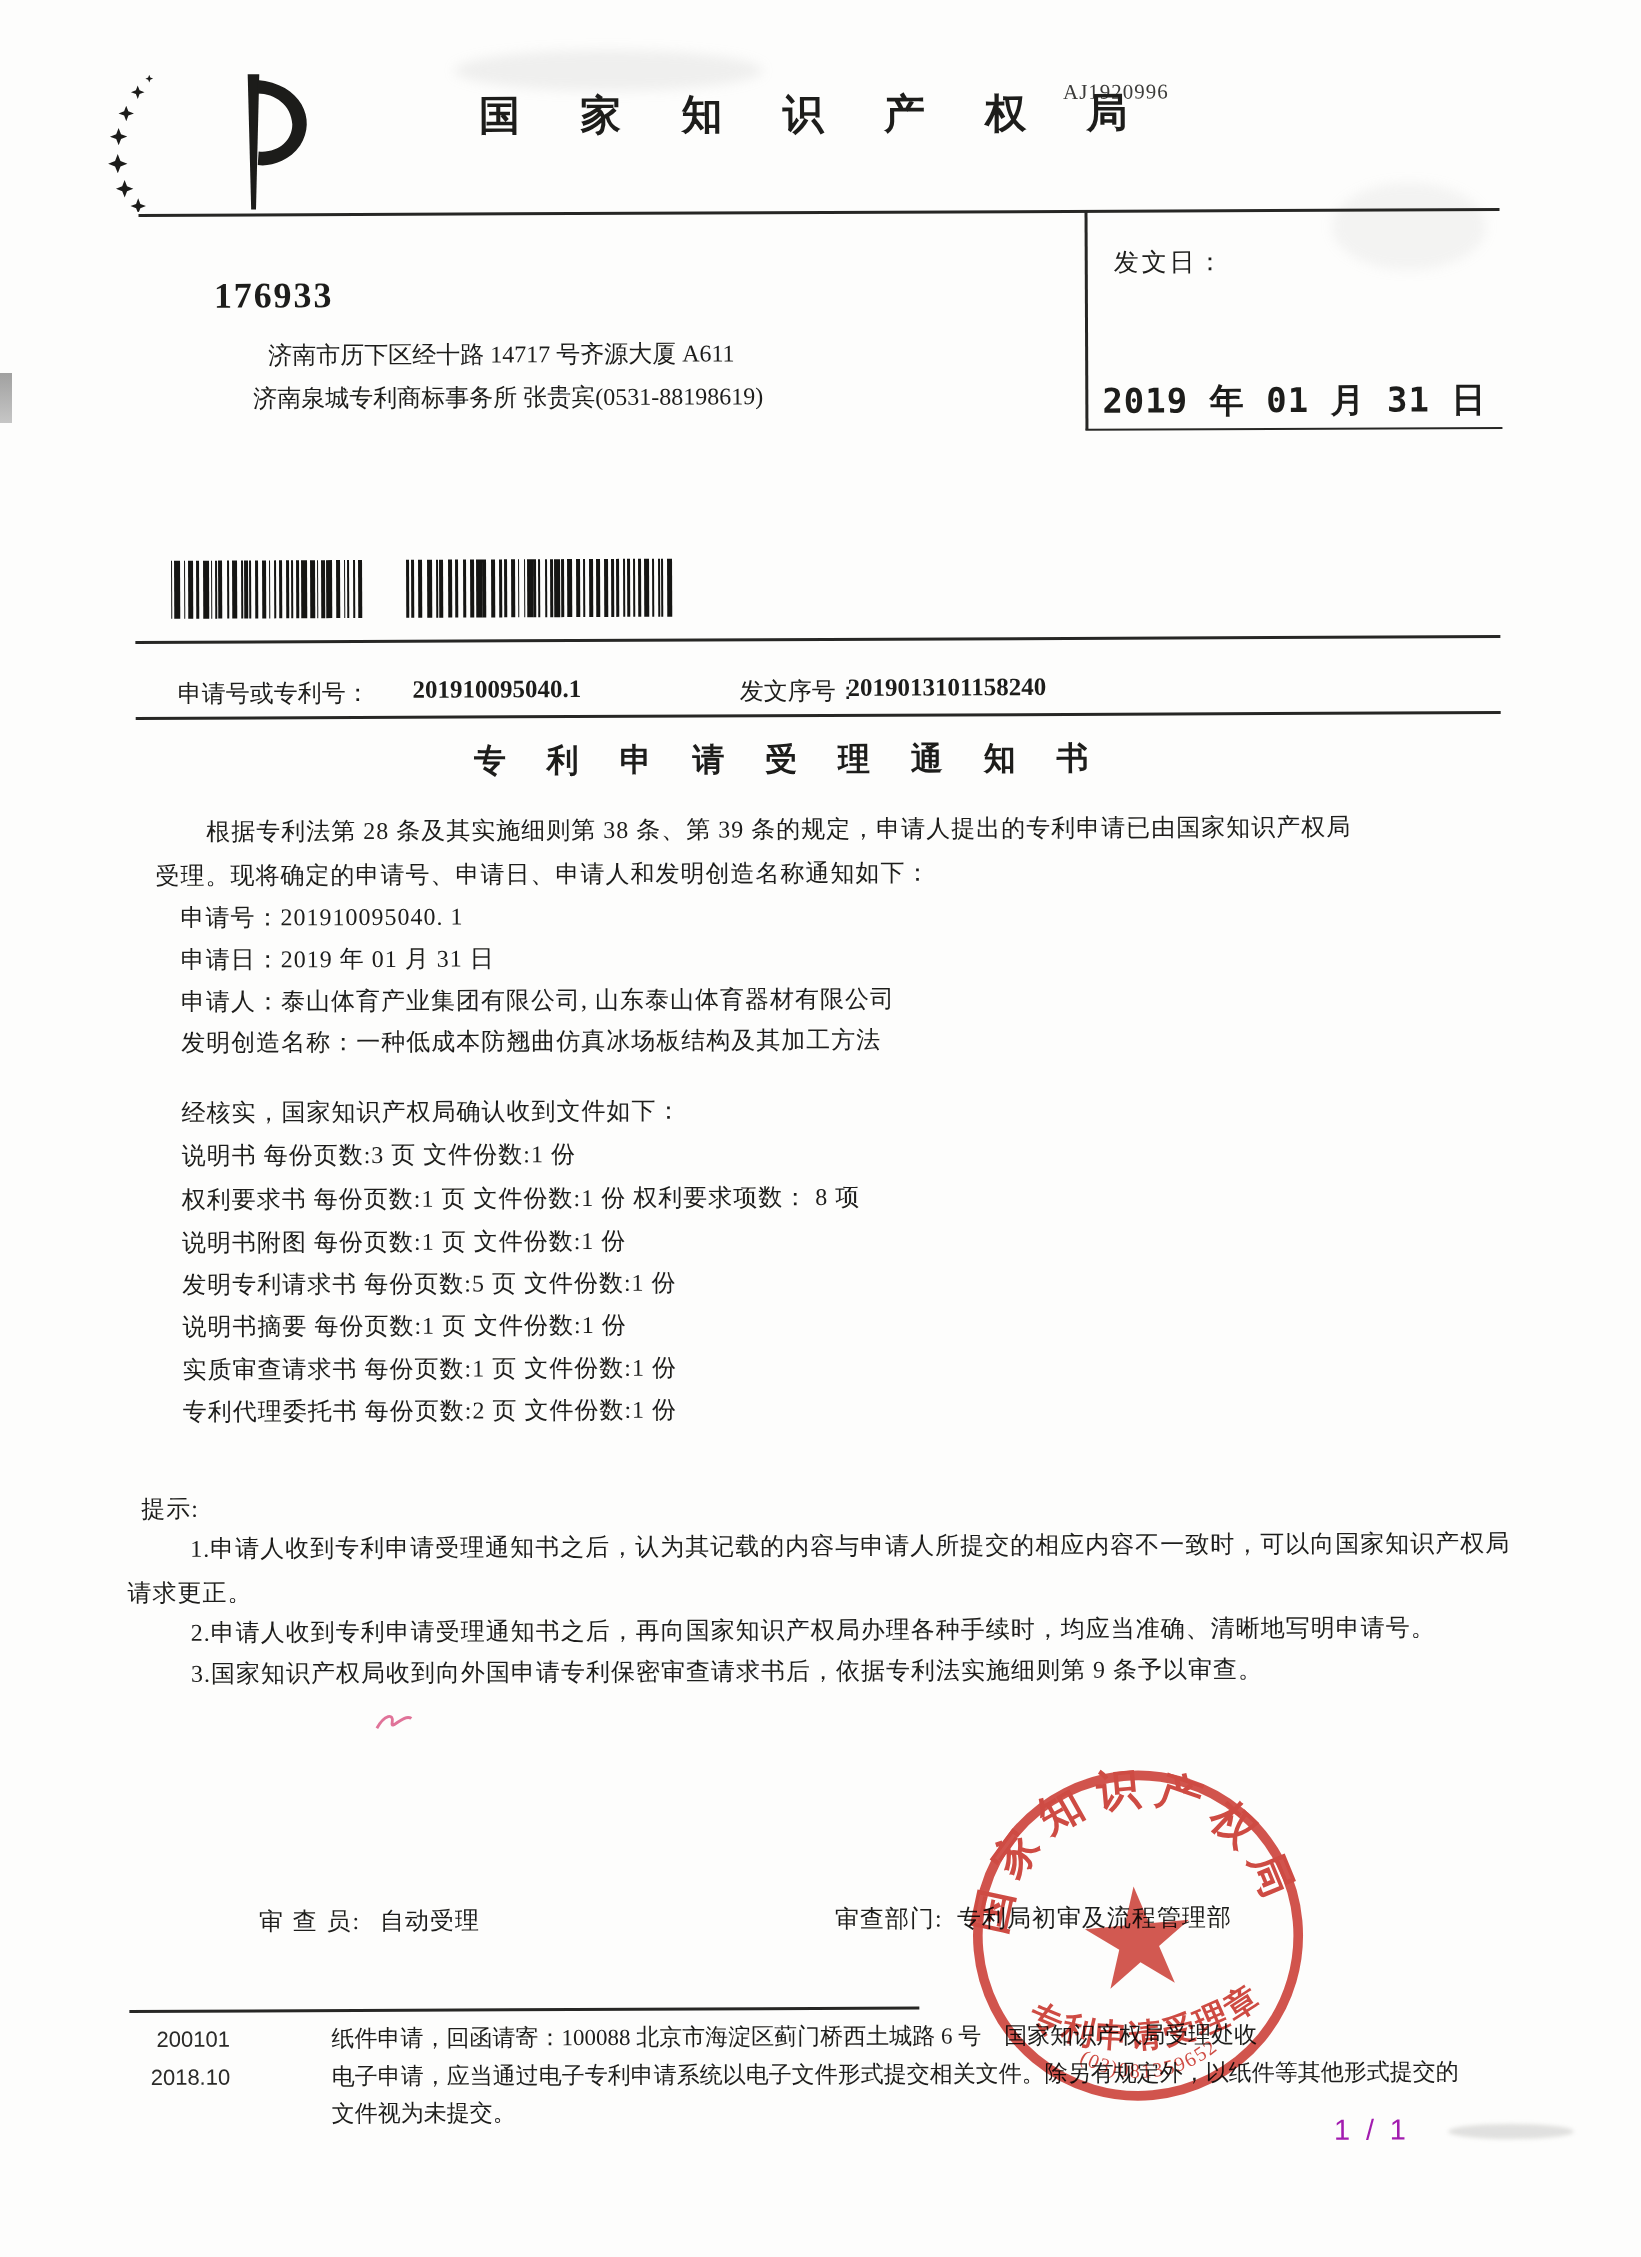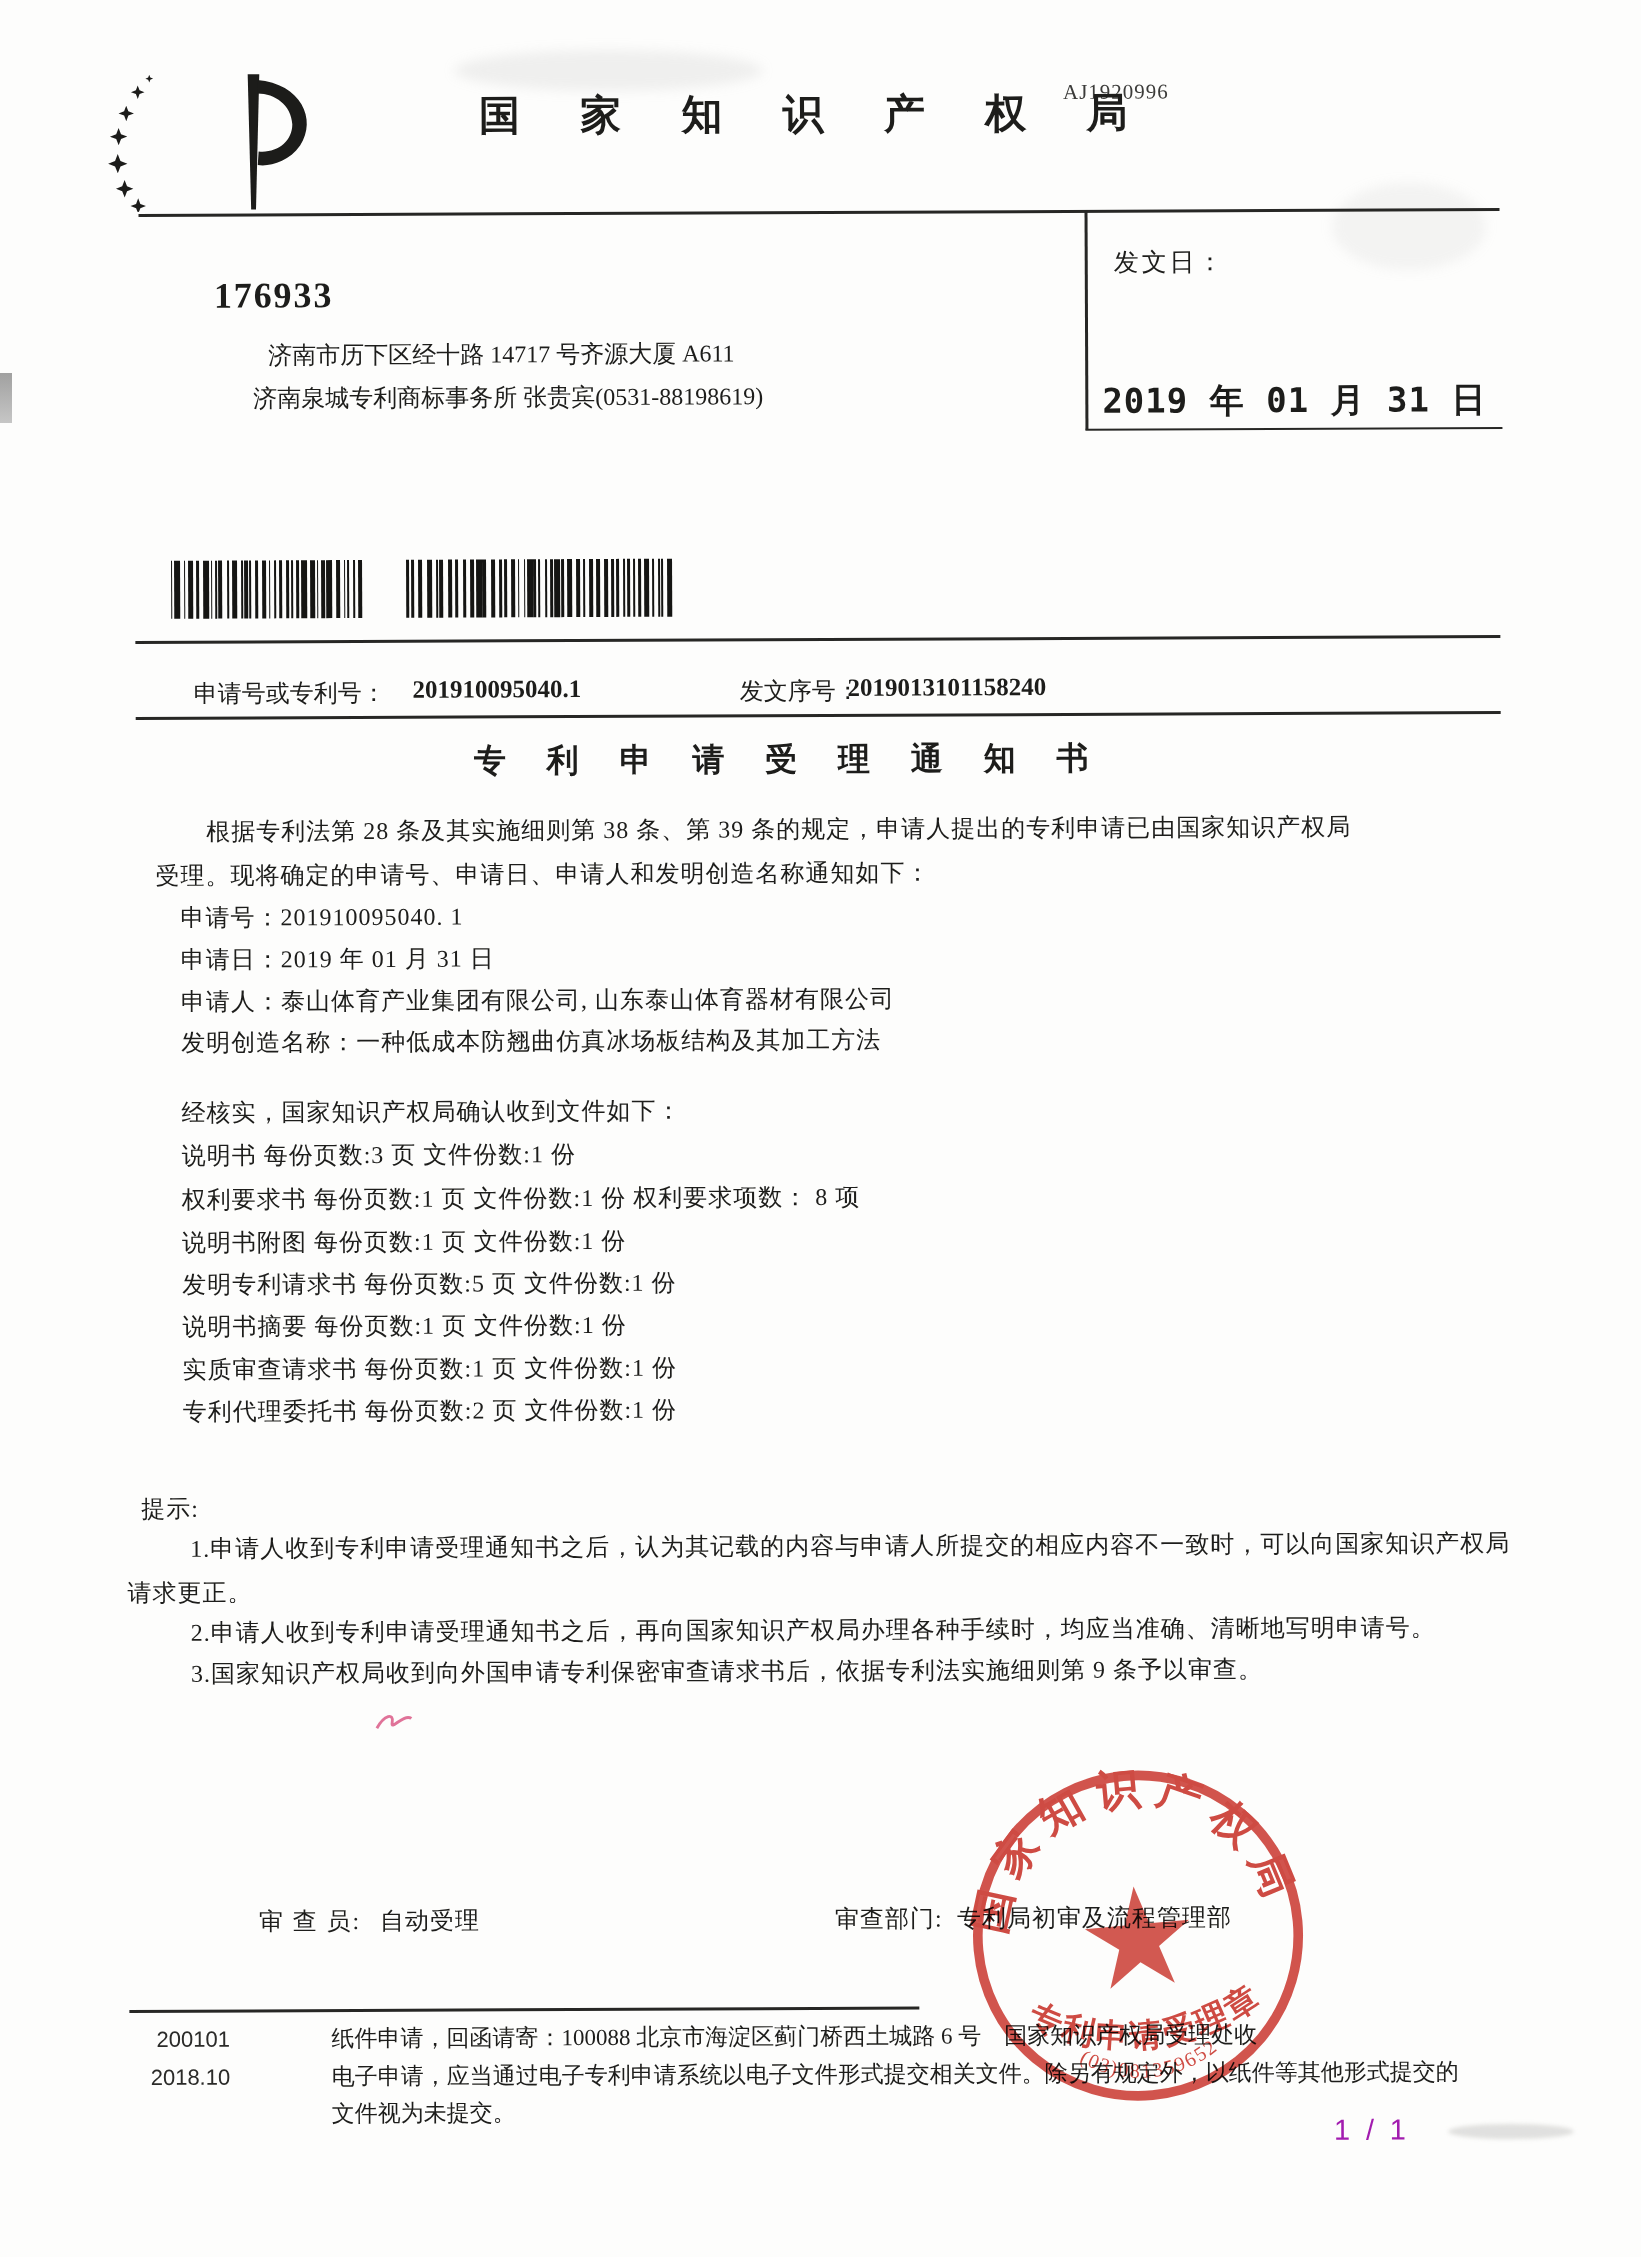--- a/index.html
+++ b/index.html
@@ -16,21 +16,21 @@
   .b{font-weight:bold;}
   .office-title{left:0;right:0;top:87px;text-align:center;font-size:41px;font-weight:600;letter-spacing:25px;}
   .doc-code{left:1068px;top:81px;font-size:21px;color:#3c3c3a;letter-spacing:1px;}
   .postal{left:218px;top:272px;font-size:36px;letter-spacing:1.9px;}
   .addr1{left:272px;top:337px;font-size:24px;}
   .addr2{left:257px;top:380px;font-size:24px;}
   .dispatch-label{left:1118px;top:247px;font-size:25px;letter-spacing:2.9px;}
   .dispatch-date{left:1106px;top:380px;font-size:34px;letter-spacing:1px;}
   .barcode{position:absolute;top:558px;height:58px;}
   .barcode i{position:absolute;top:0;bottom:0;background:#151513;}
-  .ref-label1{left:180px;top:675px;font-size:24px;margin-left:16px;}
+  .ref-label1{left:180px;top:675px;font-size:24px;}
   .ref-no1{left:415px;top:674px;font-size:25px;}
   .ref-label2{left:742px;top:675px;font-size:24px;}
   .ref-no2{left:850px;top:674px;font-size:25px;}
   .notice-title{left:0;right:58px;top:738px;text-align:center;font-size:32px;letter-spacing:16.4px;}
   .bodyline{font-size:24px;letter-spacing:1px;}
   .stamp-wrap{position:absolute;left:942px;top:1744px;width:386px;height:386px;
     mix-blend-mode:multiply;opacity:.9;transform:rotate(-5deg);}
   .footer-code{font-size:22px;color:#2b2b29;}
   .footer-text{font-size:23px;}
   .pagenum{left:1330px;top:2116px;font-size:29px;letter-spacing:3.9px;color:#a21caf;}

